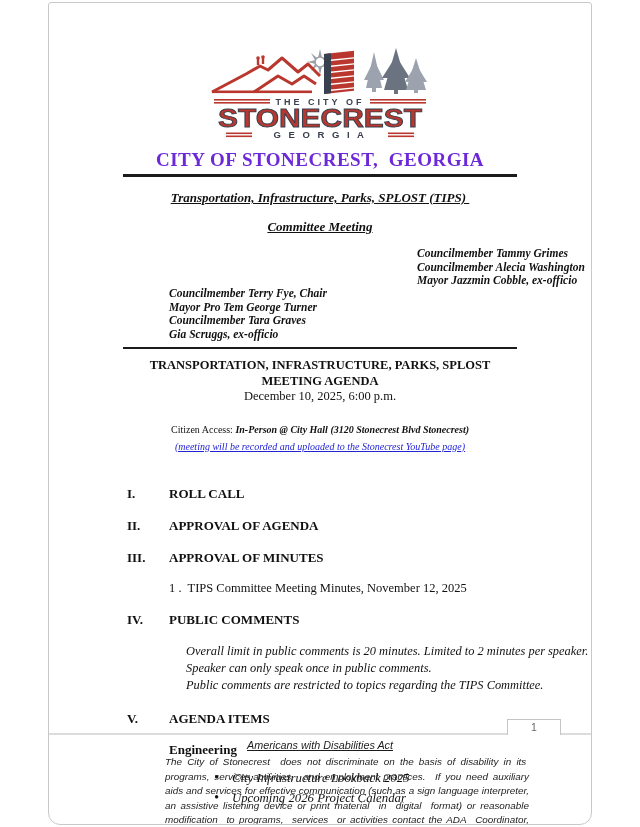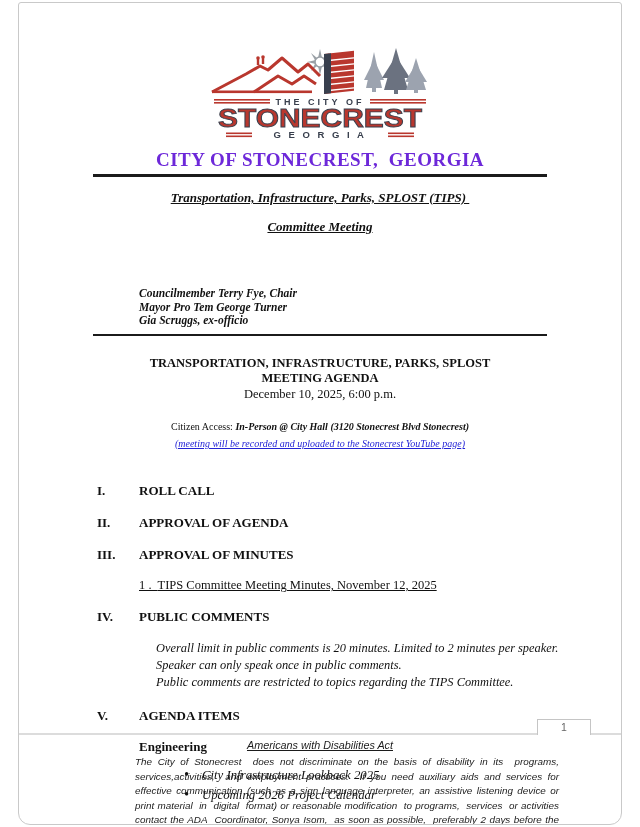--- a/index.html
+++ b/index.html
@@ -1,20 +1,20 @@
 <!DOCTYPE html>
 <html><head>
 <meta charset="utf-8">
 <style>
   * { margin:0; padding:0; box-sizing:border-box; }
   html,body { background:#fff; }
   body { width:640px; height:827px; font-family:"Liberation Serif", serif; color:#111; }
 
   .page {
-    position:relative; width:604px; height:823px; margin:2px auto;
+    position:relative; width:544px; height:823px; margin:2px auto;
     background:#fff; border:1px solid #c9c9c9;
     border-radius:3px 3px 12px 12px; overflow:hidden;
   }
 
   
   .logo-wrap { padding-top:43px; text-align:center; }
   .logo-wrap svg { display:inline-block; }
 
   
   .doc-title { margin-top:5px; text-align:center; font-size:19px; font-weight:bold; letter-spacing:.5px; color:#6d28d9; }
@@ -23,33 +23,33 @@
   .subtitle span { text-decoration:underline; }
 
   
   .members { display:flex; margin-top:12px; font-size:11.5px; font-weight:bold; font-style:italic; line-height:13.5px; }
   .members .col-left  { width:368px; padding-left:120px;margin-top:40px; }
   .members .col-right { flex:1; }
 
   .rule2 { margin:6px 74px 0 74px; height:0; border-top:2.5px solid #1b1b1b; }
 
   
-  .meeting { margin-top:20px; text-align:center; font-size:12.5px; line-height:15.5px; }
+  .meeting { margin-top:9px; text-align:center; font-size:12.5px; line-height:15.5px; }
   .meeting .b { font-weight:bold; }
 
   
   .access { margin-top:16px; text-align:center; font-size:10px; line-height:17px; }
   .access .bi { font-weight:bold; font-style:italic; }
   .access-link { display:block; font-style:italic; text-decoration:underline; }
 
   
   .agenda { margin-top:30px; font-size:13px; }
   .h-item { padding-left:78px; margin-bottom:15px; font-weight:bold; line-height:17px; }
   .h-item .num { display:inline-block; width:42px; }
-  .sub-line { padding-left:120px; margin:1px 0 15px 0; font-weight:normal; font-size:12.5px;text-decoration:underline; }
+  .sub-line { padding-left:120px; margin:1px 0 15px 0; font-weight:normal; font-size:12.5px; }
   .rules { padding-left:137px; margin:4px 0 16px 0; font-style:italic; font-size:12.4px; line-height:17px; }
   .eng-head { padding-left:120px; font-weight:bold; margin-top:1px; }
   .bullets { margin-top:10px; padding-left:165px; list-style:none; font-size:12.8px; line-height:20px;font-style:italic; }
   .bullets li::before { content:"\2022"; font-size:14px; margin-right:13px; }
 
   
   .footer { position:absolute; left:0; right:0; top:716px; font-family:"Liberation Sans", sans-serif; }
   .footer-sep { position:absolute; left:0; right:0; top:14px; border-top:2px solid #dcdcdc; }
   .page-num-tab {
     position:absolute; right:30px; top:0; width:54px; height:16px; z-index:2;
@@ -154,21 +154,27 @@
     <span>Transportation, Infrastructure, Parks, SPLOST (TIPS)&nbsp;</span>
   </div>
   <div class="subtitle">
     <span>Committee Meeting</span>
   </div>
 
   <div class="members">
     <div class="col-left">
       <div>Councilmember Terry Fye, Chair</div>
       <div>Mayor Pro Tem George Turner</div>
+      <div>Councilmember Tara Graves</div>
       <div>Gia Scruggs, ex-officio</div>
+    </div>
+    <div class="col-right">
+      <div>Councilmember Tammy Grimes</div>
+      <div>Councilmember Alecia Washington</div>
+      <div>Mayor Jazzmin Cobble, ex-officio</div>
     </div>
   </div>
 
   <div class="rule2"></div>
 
   <div class="meeting">
     <div class="b">TRANSPORTATION, INFRASTRUCTURE, PARKS, SPLOST</div>
     <div class="b">MEETING AGENDA</div>
     <div>December 10, 2025, 6:00 p.m.</div>
   </div>

